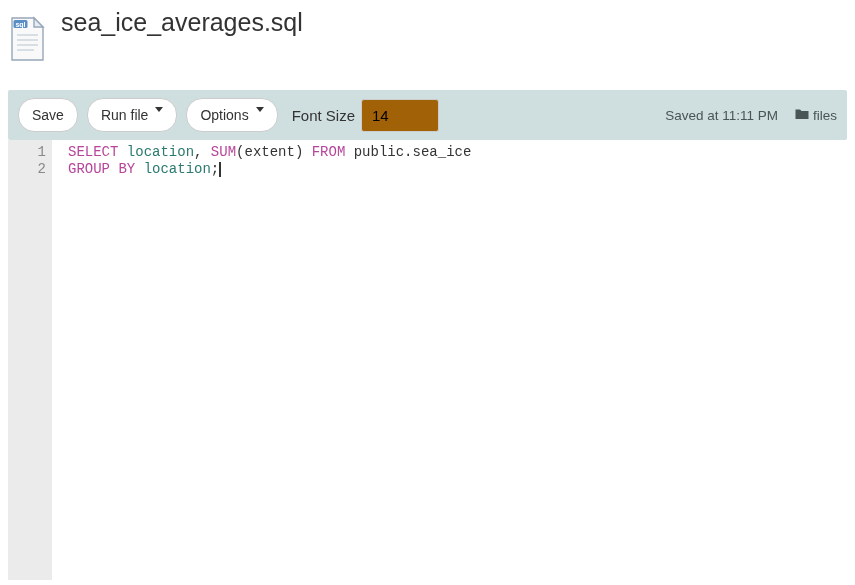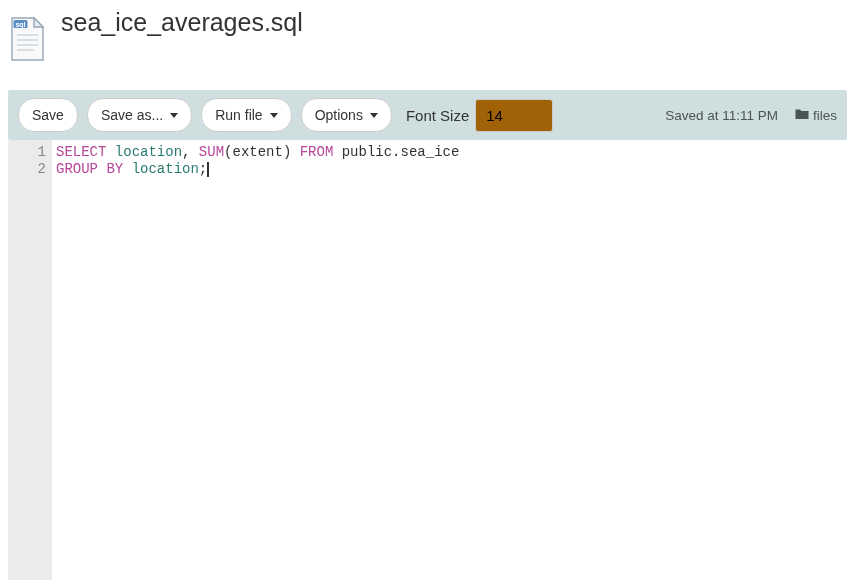--- a/index.html
+++ b/index.html
@@ -41,21 +41,21 @@
   }
   .btn {
     background: #fff;
     border: 1px solid #ccc;
     border-radius: 16px;
     padding: 8px 13px;
     font-size: 14px;
     color: #333;
     cursor: pointer;
     display: inline-flex;
-    align-items: center;
+    align-items: flex-start;
     gap: 5px;
     white-space: nowrap;
   }
   .caret {
     width: 0; height: 0;
     border-left: 4px solid transparent;
     border-right: 4px solid transparent;
     border-top: 5px solid #333;
     margin-left: 2px;
   }
@@ -108,21 +108,21 @@
     background: #ebebeb;
     text-align: right;
     color: #888;
     padding: 4px 6px 4px 0;
     user-select: none;
     flex-shrink: 0;
   }
   .gutter div { height: 17px; }
   .code {
     flex: 1;
-    padding: 4px 0 4px 4px;
+    padding: 4px 0 4px 16px;
     white-space: pre;
     color: #333;
     position: relative;
   }
   .code-line { height: 17px; }
   .kw { color: #b7469a; }
   .colname { color: #2a7a6f; }
   .func { color: #b7469a; }
   .cursor {
     display: inline-block;
@@ -150,24 +150,20 @@
     </svg>
   </div>
   <h1 class="file-title">sea_ice_averages.sql</h1>
 </div>
 
 <div class="toolbar">
   <button class="btn">
     <span>Save</span>
   </button>
   <button class="btn">
-    <span>Save as...</span>
-    <span class="caret"></span>
-  </button>
-  <button class="btn">
     <span>Run file</span>
     <span class="caret"></span>
   </button>
   <button class="btn">
     <span>Options</span>
     <span class="caret"></span>
   </button>
   <div class="font-size-group">
     <span class="font-size-label">Font Size</span>
     <input class="font-size-input" type="text" value="14" style="">

